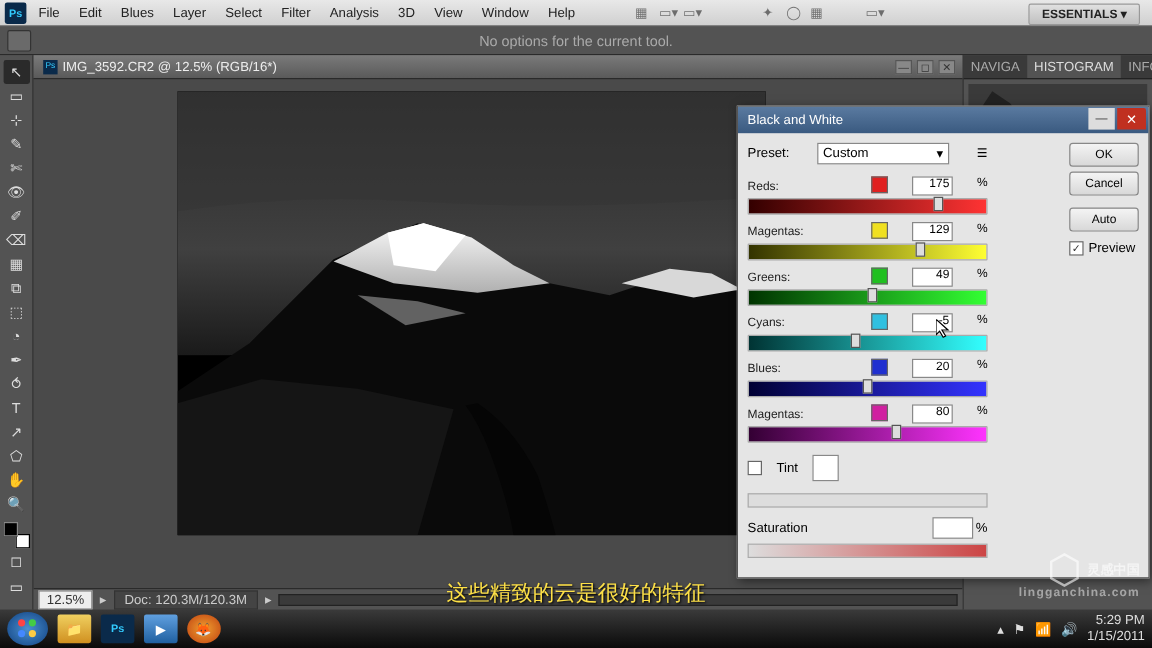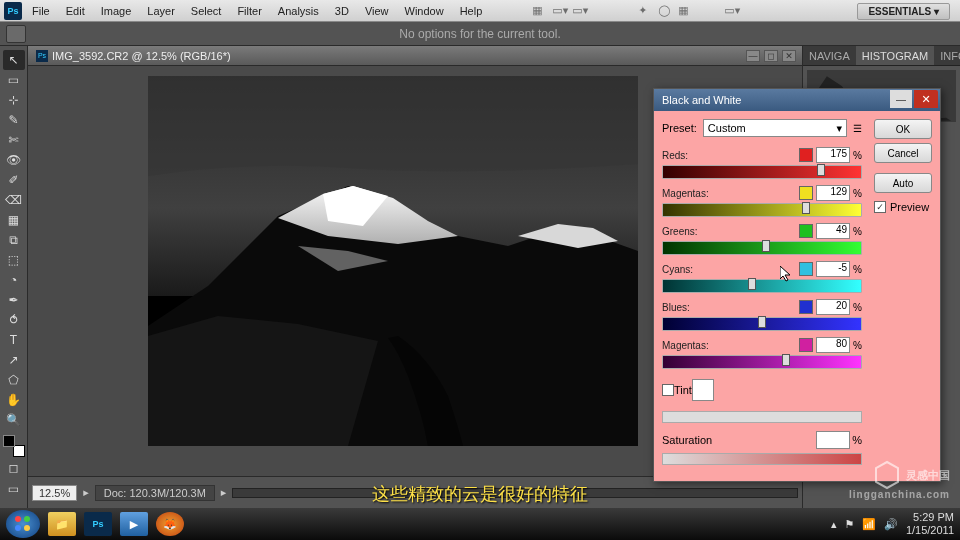--- a/index.html
+++ b/index.html
@@ -19,50 +19,50 @@
 .tool.sel{background:#2a2a2a}
 .fgbg{position:relative;width:22px;height:22px;margin-top:4px}
 .fgbg .bg{position:absolute;right:0;bottom:0;width:12px;height:12px;background:#fff;border:1px solid #000}
 .fgbg .fg{position:absolute;left:0;top:0;width:12px;height:12px;background:#000;border:1px solid #888}
 .canvas-area{flex:1;background:#4a4a4a;position:relative}
 .doc-tab{height:20px;background:linear-gradient(#7a7a7a,#5a5a5a);border-bottom:1px solid #2a2a2a;display:flex;align-items:center;padding:0 8px;color:#eee;font-size:10px;position:relative}
 .doc-ctrl{position:absolute;right:6px;display:flex;gap:4px}
 .doc-ctrl span{width:14px;height:12px;background:#888;border:1px solid #555;font-size:9px;display:flex;align-items:center;justify-content:center;color:#333}
 .canvas{position:absolute;top:30px;left:120px;width:490px;height:370px;background:#000}
 .canvas svg{width:100%;height:100%}
-.doc-status{position:absolute;bottom:0;left:0;right:0;height:32px;background:#535353;border-top:1px solid #2a2a2a;display:flex;align-items:center;padding:1px 4px;gap:6px;color:#ccc;font-size:10px}
+.doc-status{position:absolute;bottom:0;left:0;right:0;height:18px;background:#535353;border-top:1px solid #2a2a2a;display:flex;align-items:center;padding:1px 4px;gap:6px;color:#ccc;font-size:10px}
 .zoom-box{background:#eee;color:#333;padding:1px 6px;border:1px solid #888}
 .stat-box{background:#444;padding:1px 8px;border:1px solid #333}
 .right-panels{width:158px;background:#535353;border-left:1px solid #2a2a2a}
 .panel-tabs{height:20px;background:#3a3a3a;display:flex;font-size:9px;color:#aaa;border-bottom:1px solid #222}
 .panel-tabs span{padding:4px 6px}
 .panel-tabs span.act{background:#535353;color:#ddd}
 .histogram{height:52px;background:#3a3a3a;margin:4px;position:relative;overflow:hidden}
 .histogram svg{width:100%;height:100%}
-.bw-dialog{position:absolute;top:88px;right:19px;width:288px;background:#fca5a5;border:1px solid #555;box-shadow:2px 2px 8px rgba(0,0,0,.5);z-index:50}
+.bw-dialog{position:absolute;top:88px;right:2px;width:344px;background:#e5e5e5;border:1px solid #555;box-shadow:2px 2px 8px rgba(0,0,0,.5);z-index:50}
 .dlg-title{height:22px;background:linear-gradient(#5a7aa0,#3a5a80);color:#fff;display:flex;align-items:center;padding:0 8px;font-size:11px;position:relative}
 .dlg-close{position:absolute;right:2px;top:1px;width:24px;height:18px;background:#c03020;color:#fff;display:flex;align-items:center;justify-content:center;border-radius:0 2px 0 0;font-size:11px}
 .dlg-min{position:absolute;right:28px;top:1px;width:22px;height:18px;background:#ddd;color:#333;display:flex;align-items:center;justify-content:center;font-size:10px}
 .dlg-body{padding:8px;position:relative}
-.preset-row{display:flex;align-items:center;gap:6px;margin-bottom:10px}
+.preset-row{display:flex;align-items:center;gap:23px;margin-bottom:10px}
 .preset-sel{flex:1;background:#fff;border:1px solid #888;height:18px;padding:0 4px;display:flex;align-items:center;justify-content:space-between;font-size:10px}
 .color-row{margin-bottom:6px}
 .color-hdr{display:flex;align-items:center;justify-content:space-between;margin-bottom:2px}
 .color-hdr label{font-size:10px;color:#222}
-.color-vals{display:flex;align-items:center;gap:3px}
+.color-vals{display:flex;align-items:flex-start;gap:20px}
 .swatch{width:14px;height:14px;border:1px solid #666}
 .val-input{width:34px;height:16px;background:#fff;border:1px solid #888;text-align:right;padding:0 2px;font-size:10px}
 .pct{font-size:10px}
 .slider{height:14px;position:relative;border:1px solid #aaa;border-radius:1px}
 .slider .thumb{position:absolute;top:-2px;width:8px;height:12px;background:#ddd;border:1px solid #555;transform:translateX(-50%)}
 .btns{position:absolute;right:8px;top:8px;display:flex;flex-direction:column;gap:4px;width:58px}
 .dlg-btn{height:20px;background:linear-gradient(#f4f4f4,#d8d8d8);border:1px solid #888;border-radius:3px;display:flex;align-items:center;justify-content:center;font-size:10px;cursor:default}
 .prev-row{display:flex;align-items:center;gap:4px;font-size:10px;margin-top:4px}
 .chk{width:12px;height:12px;background:#fff;border:1px solid #666;display:flex;align-items:center;justify-content:center;font-size:9px;color:#333}
-.tint-row{display:flex;align-items:center;gap:0;margin:10px 0}
+.tint-row{display:flex;align-items:center;gap:12px;margin:10px 0}
 .tint-swatch{width:22px;height:22px;background:#fff;border:1px solid #888}
 .hue-row,.sat-row{display:flex;align-items:center;justify-content:space-between;margin-bottom:4px;font-size:10px}
 .wide-slider{height:12px;border:1px solid #aaa;margin-bottom:8px;position:relative}
 .small-box{width:34px;height:18px;background:#fff;border:1px solid #888}
 .dlg-body-left{width:200px}
 .taskbar{position:absolute;bottom:0;left:0;right:0;height:32px;background:linear-gradient(#3a3a3a,#0a0a0a);display:flex;align-items:center;padding:0 6px;gap:8px}
 .start{width:34px;height:28px;border-radius:50%;background:radial-gradient(#4a90d0,#104080);display:flex;align-items:center;justify-content:center}
 .start svg{width:18px;height:18px}
 .tb-icon{width:28px;height:24px;display:flex;align-items:center;justify-content:center;color:#fff;border-radius:2px}
 .tb-icon.folder{background:linear-gradient(#f0d060,#d09020)}
@@ -79,21 +79,21 @@
 .cursor{position:absolute;z-index:100;pointer-events:none}
 </style>
 </head>
 <body>
 
 <div class="menubar">
   <div class="ps-icon">Ps</div>
   <div id="menus" style="display:flex">
       <div class="menu-item">File</div>
       <div class="menu-item">Edit</div>
-      <div class="menu-item">Image</div>
+      <div class="menu-item">Blues</div>
       <div class="menu-item">Layer</div>
       <div class="menu-item">Select</div>
       <div class="menu-item">Filter</div>
       <div class="menu-item">Analysis</div>
       <div class="menu-item">3D</div>
       <div class="menu-item">View</div>
       <div class="menu-item">Window</div>
       <div class="menu-item">Help</div>
     </div>
   <div class="mini-icons">

